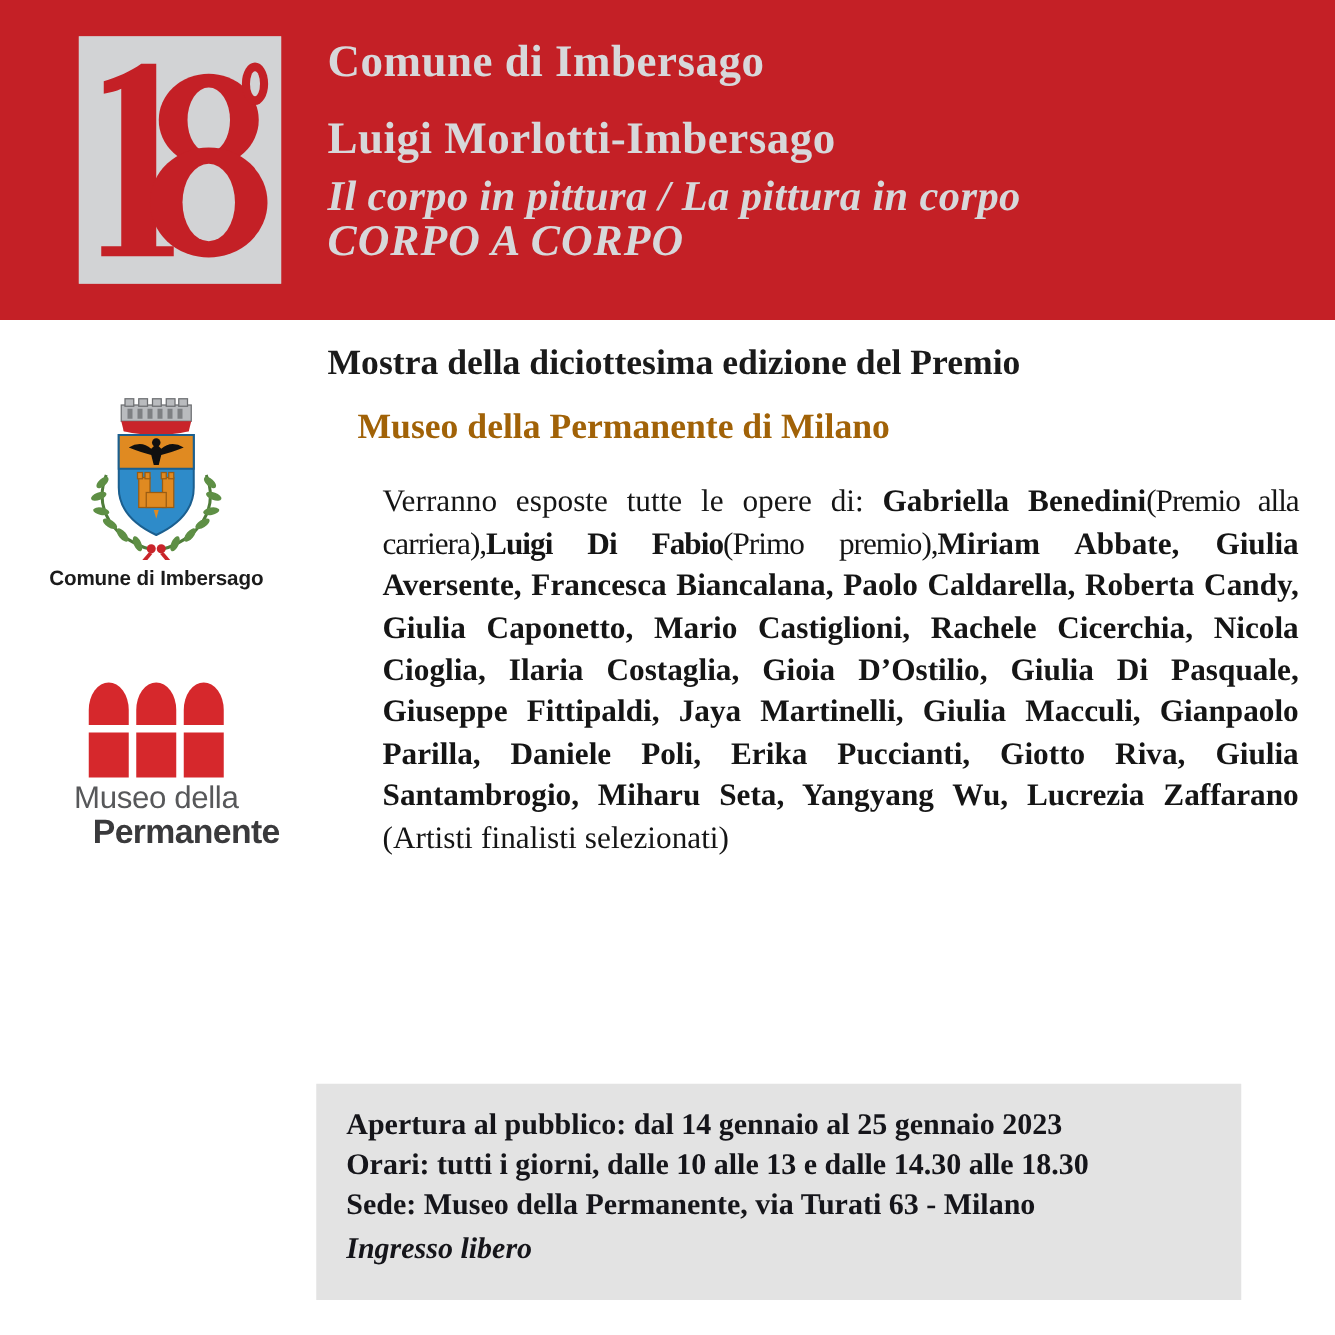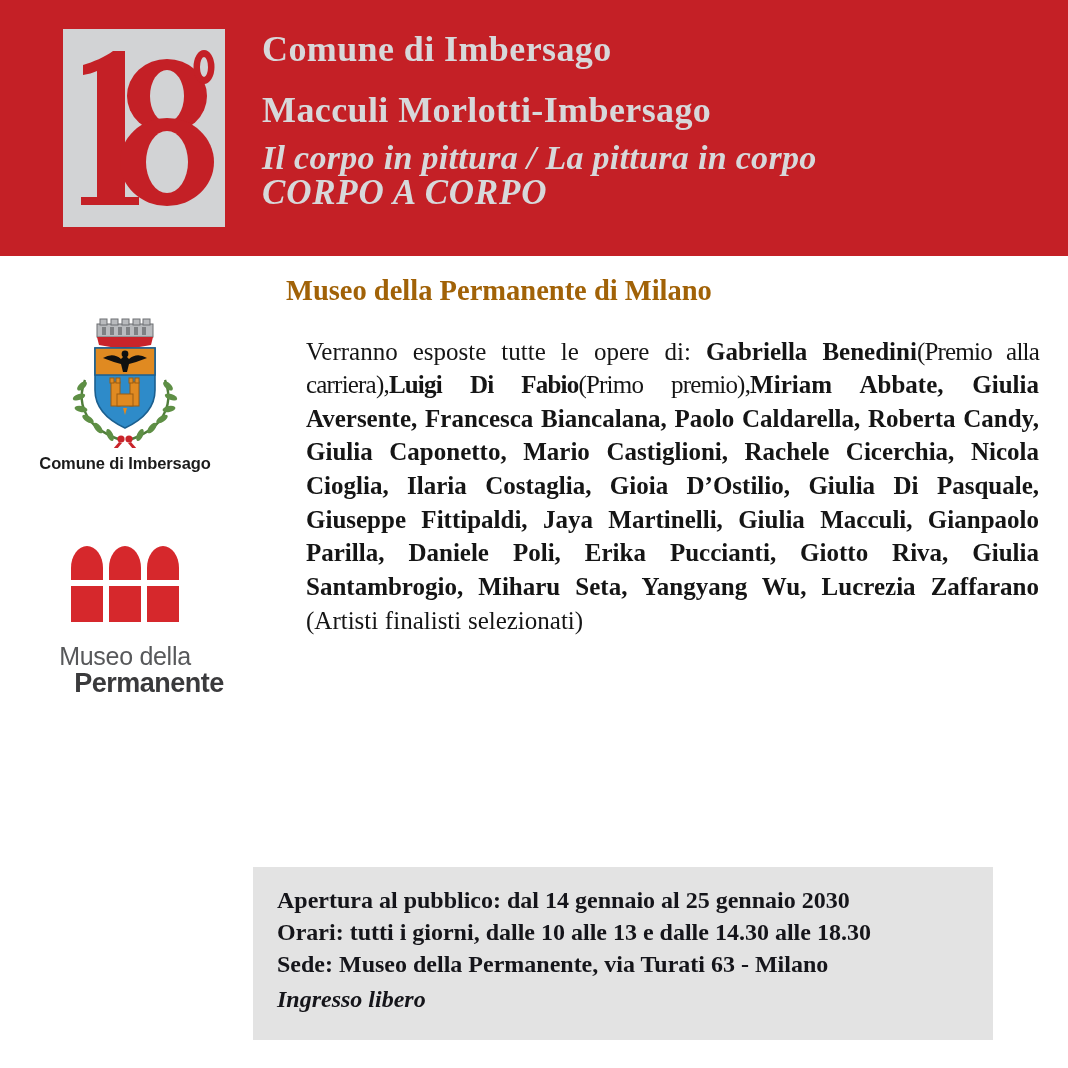--- a/index.html
+++ b/index.html
@@ -110,21 +110,21 @@
     width: 250px;
     text-align: center;
   }
   .perm-windows { display: block; margin: 0 auto; }
   .perm-l1 {
     font-family: "Liberation Sans", "DejaVu Sans", sans-serif;
     font-size: 25px;
     font-weight: normal;
     color: #57585A;
     line-height: 1.02;
-    margin-top: 20px;
+    margin-top: 2px;
     letter-spacing: -0.3px;
   }
   .perm-l2 {
     font-family: "Liberation Sans", "DejaVu Sans", sans-serif;
     font-size: 27px;
     font-weight: bold;
     color: #3A3A3C;
     line-height: 1.02;
     letter-spacing: -0.5px;
     padding-left: 48px;
@@ -209,21 +209,21 @@
         <ellipse cx="104" cy="133" rx="21" ry="31" fill="#D2D3D5"></ellipse>
 
         <ellipse cx="141" cy="38" rx="10.5" ry="17" fill="#C42026"></ellipse>
         <ellipse cx="141" cy="38" rx="4" ry="10" fill="#D2D3D5"></ellipse>
       </svg>
     </div>
   </div>
 
   <div class="banner-text">
     <div class="bn-line bn-l1">Comune di Imbersago</div>
-    <div class="bn-line bn-l2">Macculi Morlotti-Imbersago</div>
+    <div class="bn-line bn-l2">Luigi Morlotti-Imbersago</div>
     <div class="bn-line bn-l4">Il corpo in pittura / La pittura in corpo</div>
     <div class="bn-line bn-l3">CORPO A CORPO</div>
   </div>
 </div>
 
 <div class="left-col">
 
   <div class="crest-block">
     <svg class="crest-svg" width="140" height="130" viewBox="0 0 140 130" xmlns="http://www.w3.org/2000/svg">
 
@@ -306,28 +306,29 @@
       </g>
     </svg>
     <div class="perm-l1">Museo della</div>
     <div class="perm-l2">Permanente</div>
   </div>
 </div>
 
 <div class="main">
 
   <div class="headline">
+    <div class="hl hl-black">Mostra della diciottesima edizione del Premio</div>
     <div class="hl hl-red-last">Museo della Permanente di Milano</div>
   </div>
 
   <div class="artists">
     <span class="reg">Verranno esposte tutte le opere di:</span>
     <b>Gabriella Benedini</b><span class="reg tight">(Premio alla carriera),</span><b class="tight">Luigi Di Fabio</b><span class="reg tight">(Primo premio),</span><b>Miriam Abbate, Giulia Aversente, Francesca Biancalana, Paolo Caldarella, Roberta Candy, Giulia Caponetto, Mario Castiglioni, Rachele Cicerchia, Nicola Cioglia, Ilaria Costaglia, Gioia D’Ostilio, Giulia Di Pasquale, Giuseppe Fittipaldi, Jaya Martinelli, Giulia Macculi, Gianpaolo Parilla, Daniele Poli, Erika Puccianti, Giotto Riva, Giulia Santambrogio, Miharu Seta, Yangyang Wu, Lucrezia Zaffarano</b>
     <span class="reg">(Artisti finalisti selezionati)</span>
   </div>
 
   <div class="infobox">
-    <div class="ib-line">Apertura al pubblico: dal 14 gennaio al 25 gennaio 2030</div>
+    <div class="ib-line">Apertura al pubblico: dal 14 gennaio al 25 gennaio 2023</div>
     <div class="ib-line">Orari: tutti i giorni, dalle 10 alle 13 e dalle 14.30 alle 18.30</div>
     <div class="ib-line">Sede: Museo della Permanente, via Turati 63 - Milano</div>
     <div class="ib-italic">Ingresso libero</div>
   </div>
 </div>
 
 </body></html>

